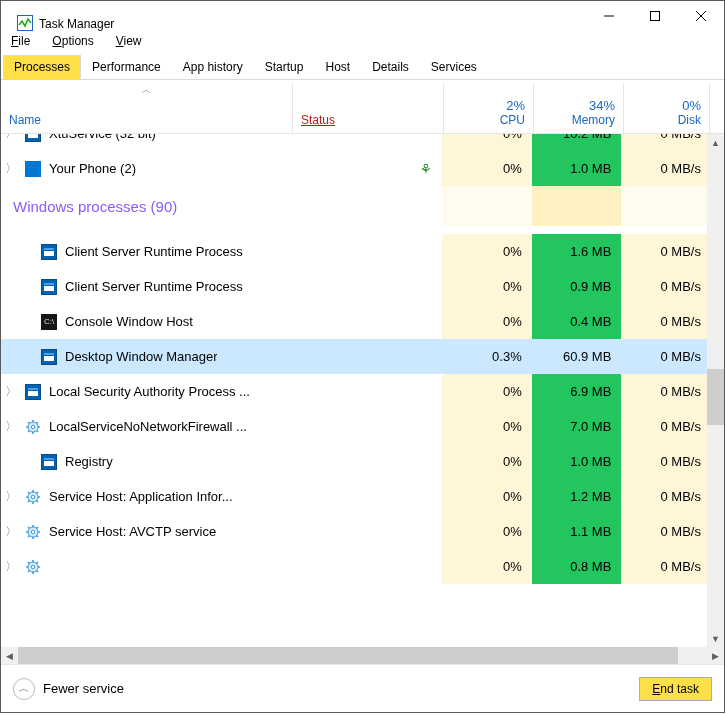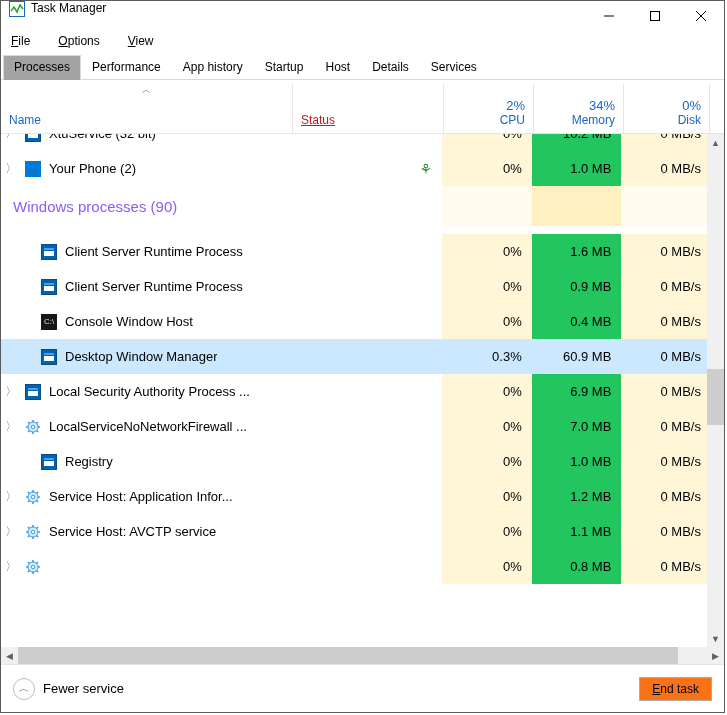--- a/index.html
+++ b/index.html
@@ -19,22 +19,22 @@
     height: 713px;
     display: flex;
     flex-direction: column;
     position: relative;
     background: #fff;
   }
   
   .titlebar {
     height: 30px;
     display: flex;
-    align-items: flex-start;
-    padding-left: 8px;
+    align-items: flex-end;
+    padding-left: 16px;
   }
   .titlebar .app-icon {
     width: 16px; height: 16px;
     display: inline-block;
     margin-right: 6px;
   }
   .titlebar .title {
     flex: 1;
     font-size: 12px;
   }
@@ -47,21 +47,21 @@
     justify-content: center;
     font-family: "Segoe UI Symbol", sans-serif;
   }
   .win-btn svg { stroke: #000; stroke-width: 1; fill: none; }
   
   .menubar {
     display: flex;
     height: 20px;
     padding-left: 4px;
     align-items: center;
-    gap: 16px;
+    gap: 10px;
   }
   .menubar .menu-item {
     padding: 2px 6px;
     font-size: 12px;
   }
   .menubar .menu-item span { text-decoration: underline; text-decoration-skip-ink: none; }
   
   .tabbar {
     display: flex;
     border-bottom: 1px solid #d9d9d9;
@@ -71,21 +71,21 @@
   .tab {
     padding: 4px 10px 6px 10px;
     font-size: 12px;
     border: 1px solid transparent;
     border-bottom: none;
     margin-bottom: -1px;
     position: relative;
   }
   .tab.active {
     border-color: #d9d9d9;
-    background: #a3a3a3;
+    background: #fde047;
   }
   
   .headers {
     display: flex;
     height: 50px;
     border-bottom: 1px solid #e5e5e5;
     font-size: 12px;
     align-items: stretch;
     margin-top: 4px;
   }
@@ -231,21 +231,21 @@
     display: flex;
     align-items: center;
     justify-content: center;
     color: #606060;
     font-size: 11px;
   }
   .footer .label { font-size: 13px; flex: 1; }
   .end-task {
     padding: 4px 12px;
     border: 1px solid #adadad;
-    background: #f97316;
+    background: #fde047;
     font-size: 12px;
   }
   .end-task span { text-decoration: underline; }
   .leaf-ico { color: #2e8b2e; font-size: 14px; }
   
   .ico-app-blue { background:#0063b1; border:1px solid #0a4a85; display:flex; align-items:center; justify-content:center; }
   .ico-cmd { background:#161616; color:#ddd; font-size:8px; padding:1px; line-height:1; }
 </style>
 </head>
 <body>

